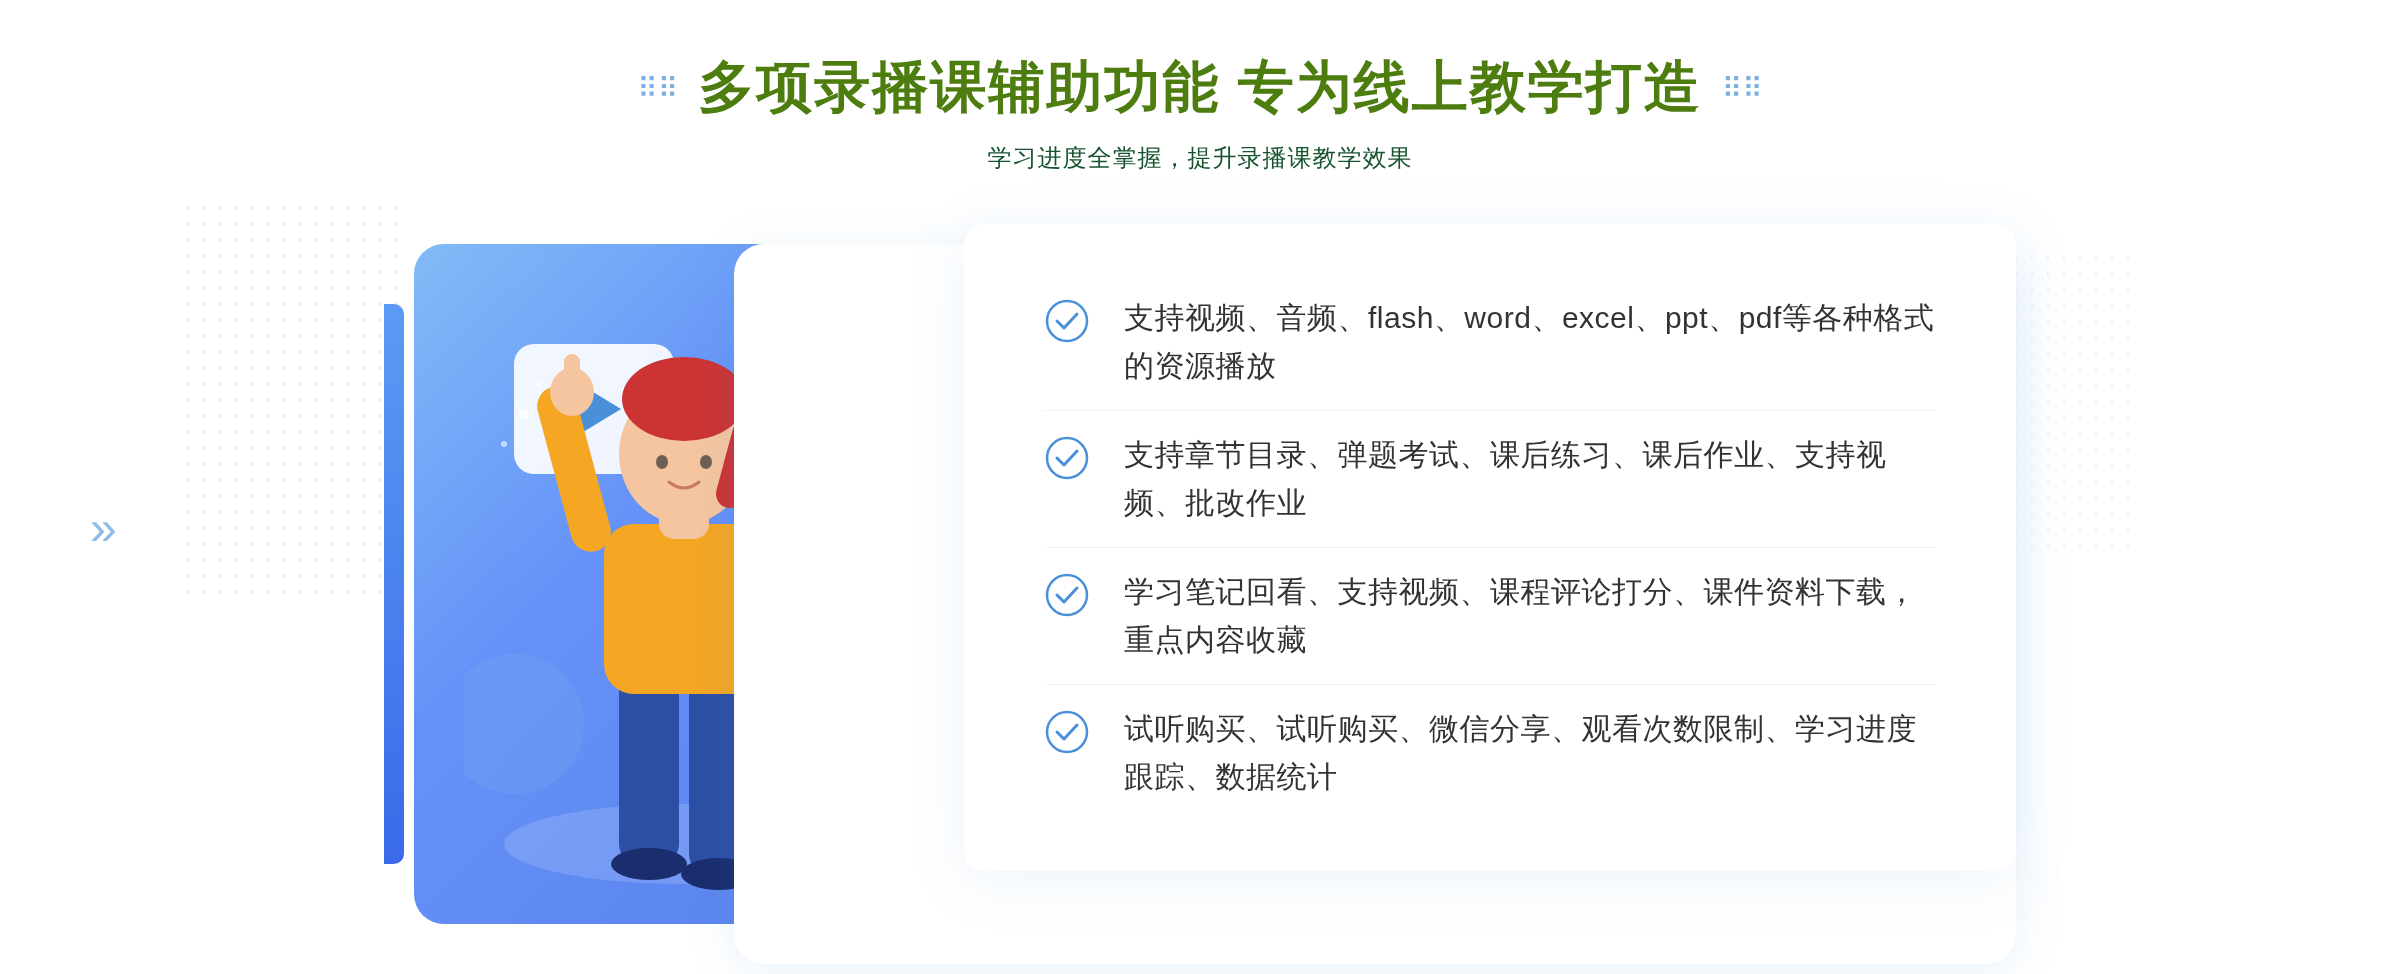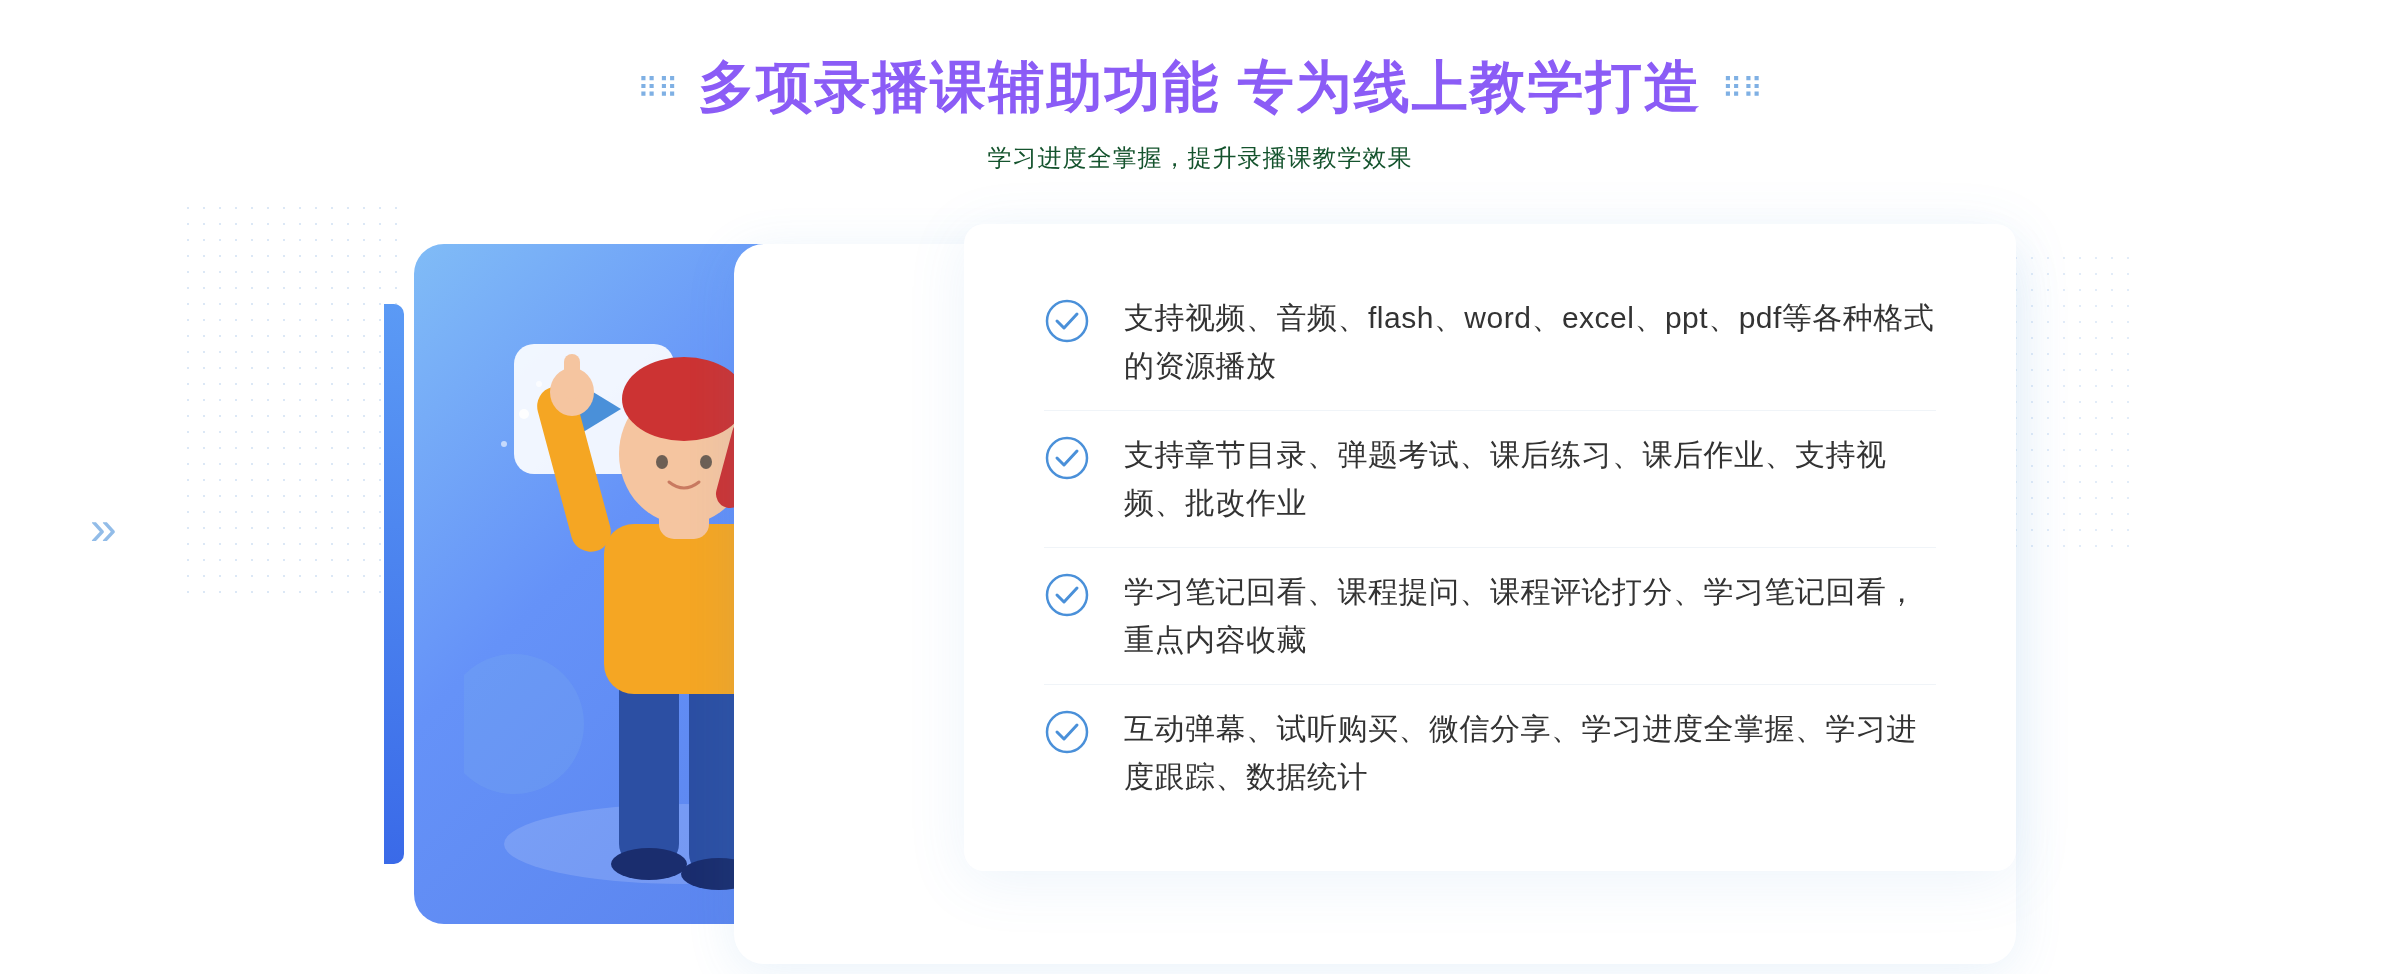--- a/index.html
+++ b/index.html
@@ -76,21 +76,21 @@
 
     .header-dots-icon {
       color: #4a90d9;
       font-size: 28px;
       opacity: 0.7;
     }
 
     .header-title {
       font-size: 56px;
       font-weight: 700;
-      color: #8b5cf6;
+      color: #4d7c0f;
       letter-spacing: 2px;
     }
 
     .header-subtitle {
       font-size: 24px;
       color: #14532d;
       margin-top: 16px;
       letter-spacing: 1px;
     }
 
@@ -342,31 +342,31 @@
 
       <div class="divider"></div>
 
       <div class="feature-item">
         <div class="feature-icon">
           <svg width="46" height="46" viewBox="0 0 46 46">
             <circle cx="23" cy="23" r="20" fill="none" stroke="#4a90d9" stroke-width="2.5"></circle>
             <polyline points="13,23 20,30 33,16" fill="none" stroke="#4a90d9" stroke-width="3" stroke-linecap="round" stroke-linejoin="round"></polyline>
           </svg>
         </div>
-        <span class="feature-text">学习笔记回看、课程提问、课程评论打分、学习笔记回看，重点内容收藏</span>
+        <span class="feature-text">学习笔记回看、支持视频、课程评论打分、课件资料下载，重点内容收藏</span>
       </div>
 
       <div class="divider"></div>
 
       <div class="feature-item">
         <div class="feature-icon">
           <svg width="46" height="46" viewBox="0 0 46 46">
             <circle cx="23" cy="23" r="20" fill="none" stroke="#4a90d9" stroke-width="2.5"></circle>
             <polyline points="13,23 20,30 33,16" fill="none" stroke="#4a90d9" stroke-width="3" stroke-linecap="round" stroke-linejoin="round"></polyline>
           </svg>
         </div>
-        <span class="feature-text">互动弹幕、试听购买、微信分享、学习进度全掌握、学习进度跟踪、数据统计</span>
+        <span class="feature-text">试听购买、试听购买、微信分享、观看次数限制、学习进度跟踪、数据统计</span>
       </div>
 
     </div>
   </div>
 
 </div>
 
 </body></html>

